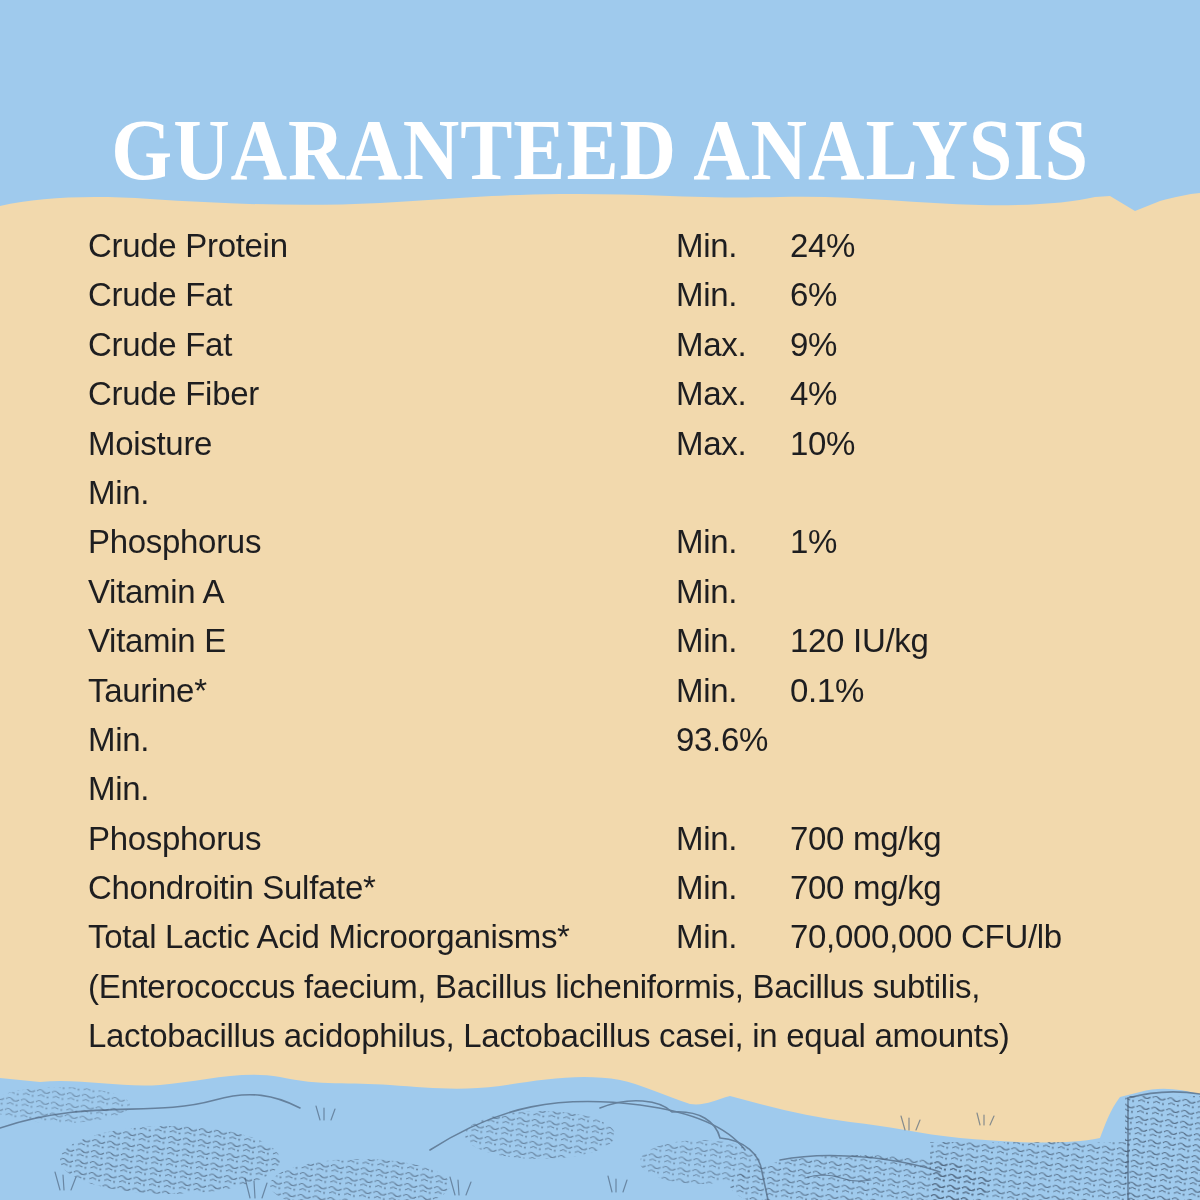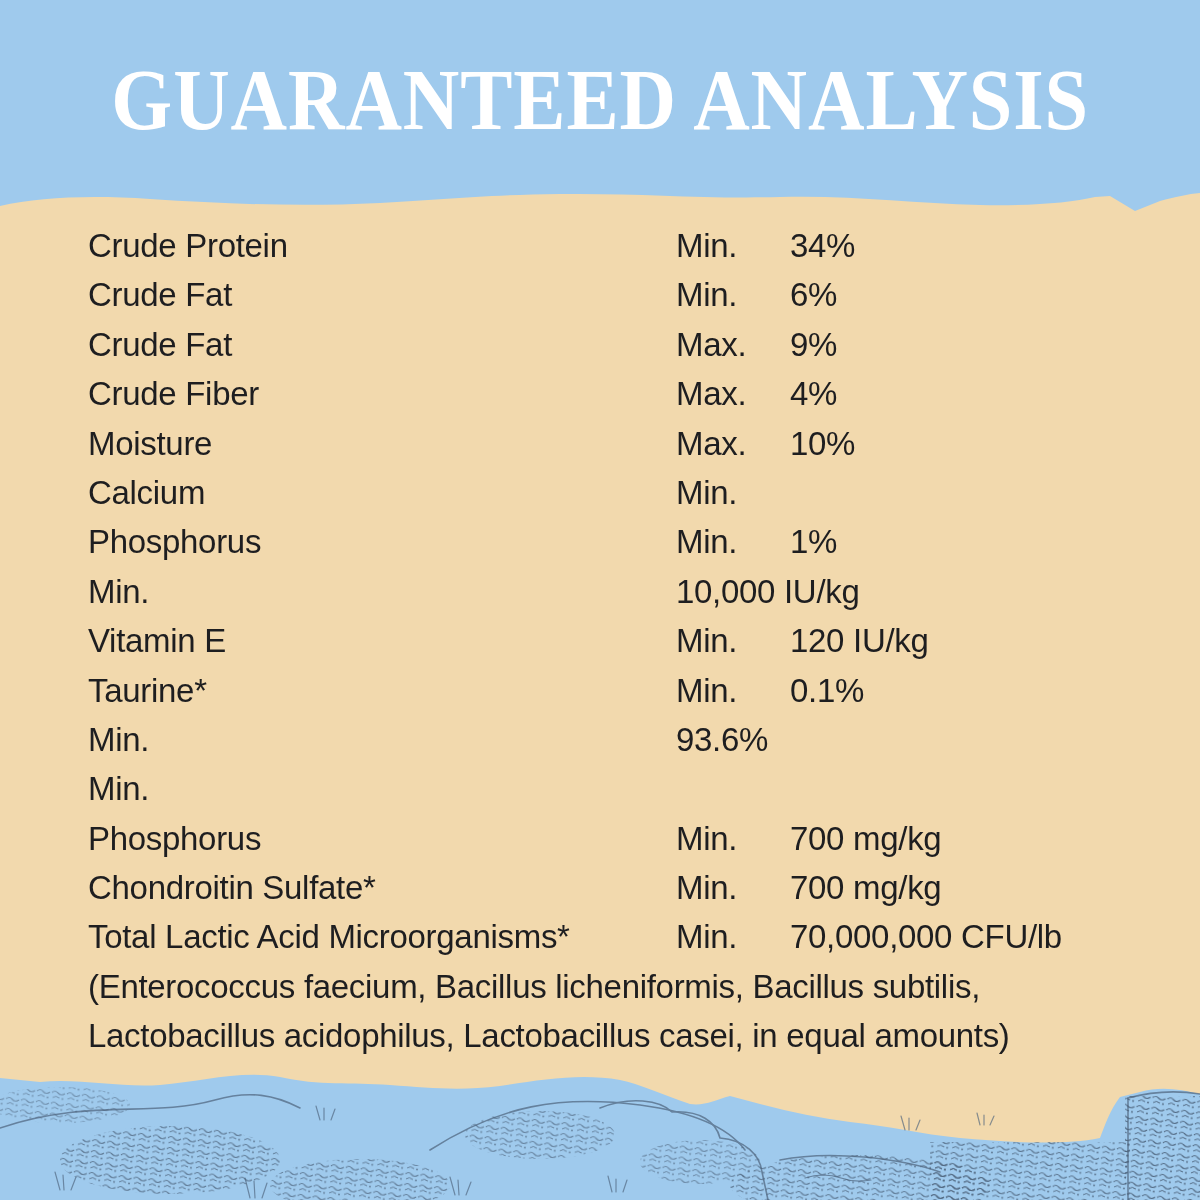--- a/index.html
+++ b/index.html
@@ -17,21 +17,21 @@
     background:var(--sky);
     font-family:"Liberation Sans", sans-serif;
   }
   svg.bg-art{position:absolute;inset:0;display:block;}
   .sky-rect{fill:var(--sky);}
   .tan-shape{fill:var(--tan);}
   .ink-stroke{stroke:var(--sketch);}
 
   .title-band{
     position:absolute;left:0;top:0;width:1200px;height:200px;
-    display:flex;align-items:center;justify-content:center;
+    display:flex;align-items:flex-end;justify-content:center;
   }
   .page-title{
     font-family:"Liberation Serif", serif;
     font-weight:700;
     font-size:86px;
     letter-spacing:1px;
     color:var(--title);
     white-space:nowrap;
     transform:scaleX(0.91);
     transform-origin:center;
@@ -132,21 +132,21 @@
 
 <header class="title-band">
   <h1 class="page-title">GUARANTEED ANALYSIS</h1>
 </header>
 
 <main class="analysis">
 
   <div class="analysis-row">
     <span>Crude Protein</span>
     <span>Min.</span>
-    <span>34%</span>
+    <span>24%</span>
   </div>
   <div class="analysis-row">
     <span>Crude Fat</span>
     <span>Min.</span>
     <span>6%</span>
   </div>
   <div class="analysis-row">
     <span>Crude Fat</span>
     <span>Max.</span>
     <span>9%</span>
@@ -155,31 +155,30 @@
     <span>Crude Fiber</span>
     <span>Max.</span>
     <span>4%</span>
   </div>
   <div class="analysis-row">
     <span>Moisture</span>
     <span>Max.</span>
     <span>10%</span>
   </div>
   <div class="analysis-row">
-    <span>Calcium</span>
     <span>Min.</span>
   </div>
   <div class="analysis-row">
     <span>Phosphorus</span>
     <span>Min.</span>
     <span>1%</span>
   </div>
   <div class="analysis-row">
-    <span>Min.</span>
-    <span>10,000 IU/kg</span>
+    <span>Vitamin A</span>
+    <span>Min.</span>
   </div>
   <div class="analysis-row">
     <span>Vitamin E</span>
     <span>Min.</span>
     <span>120 IU/kg</span>
   </div>
   <div class="analysis-row">
     <span>Taurine*</span>
     <span>Min.</span>
     <span>0.1%</span>

